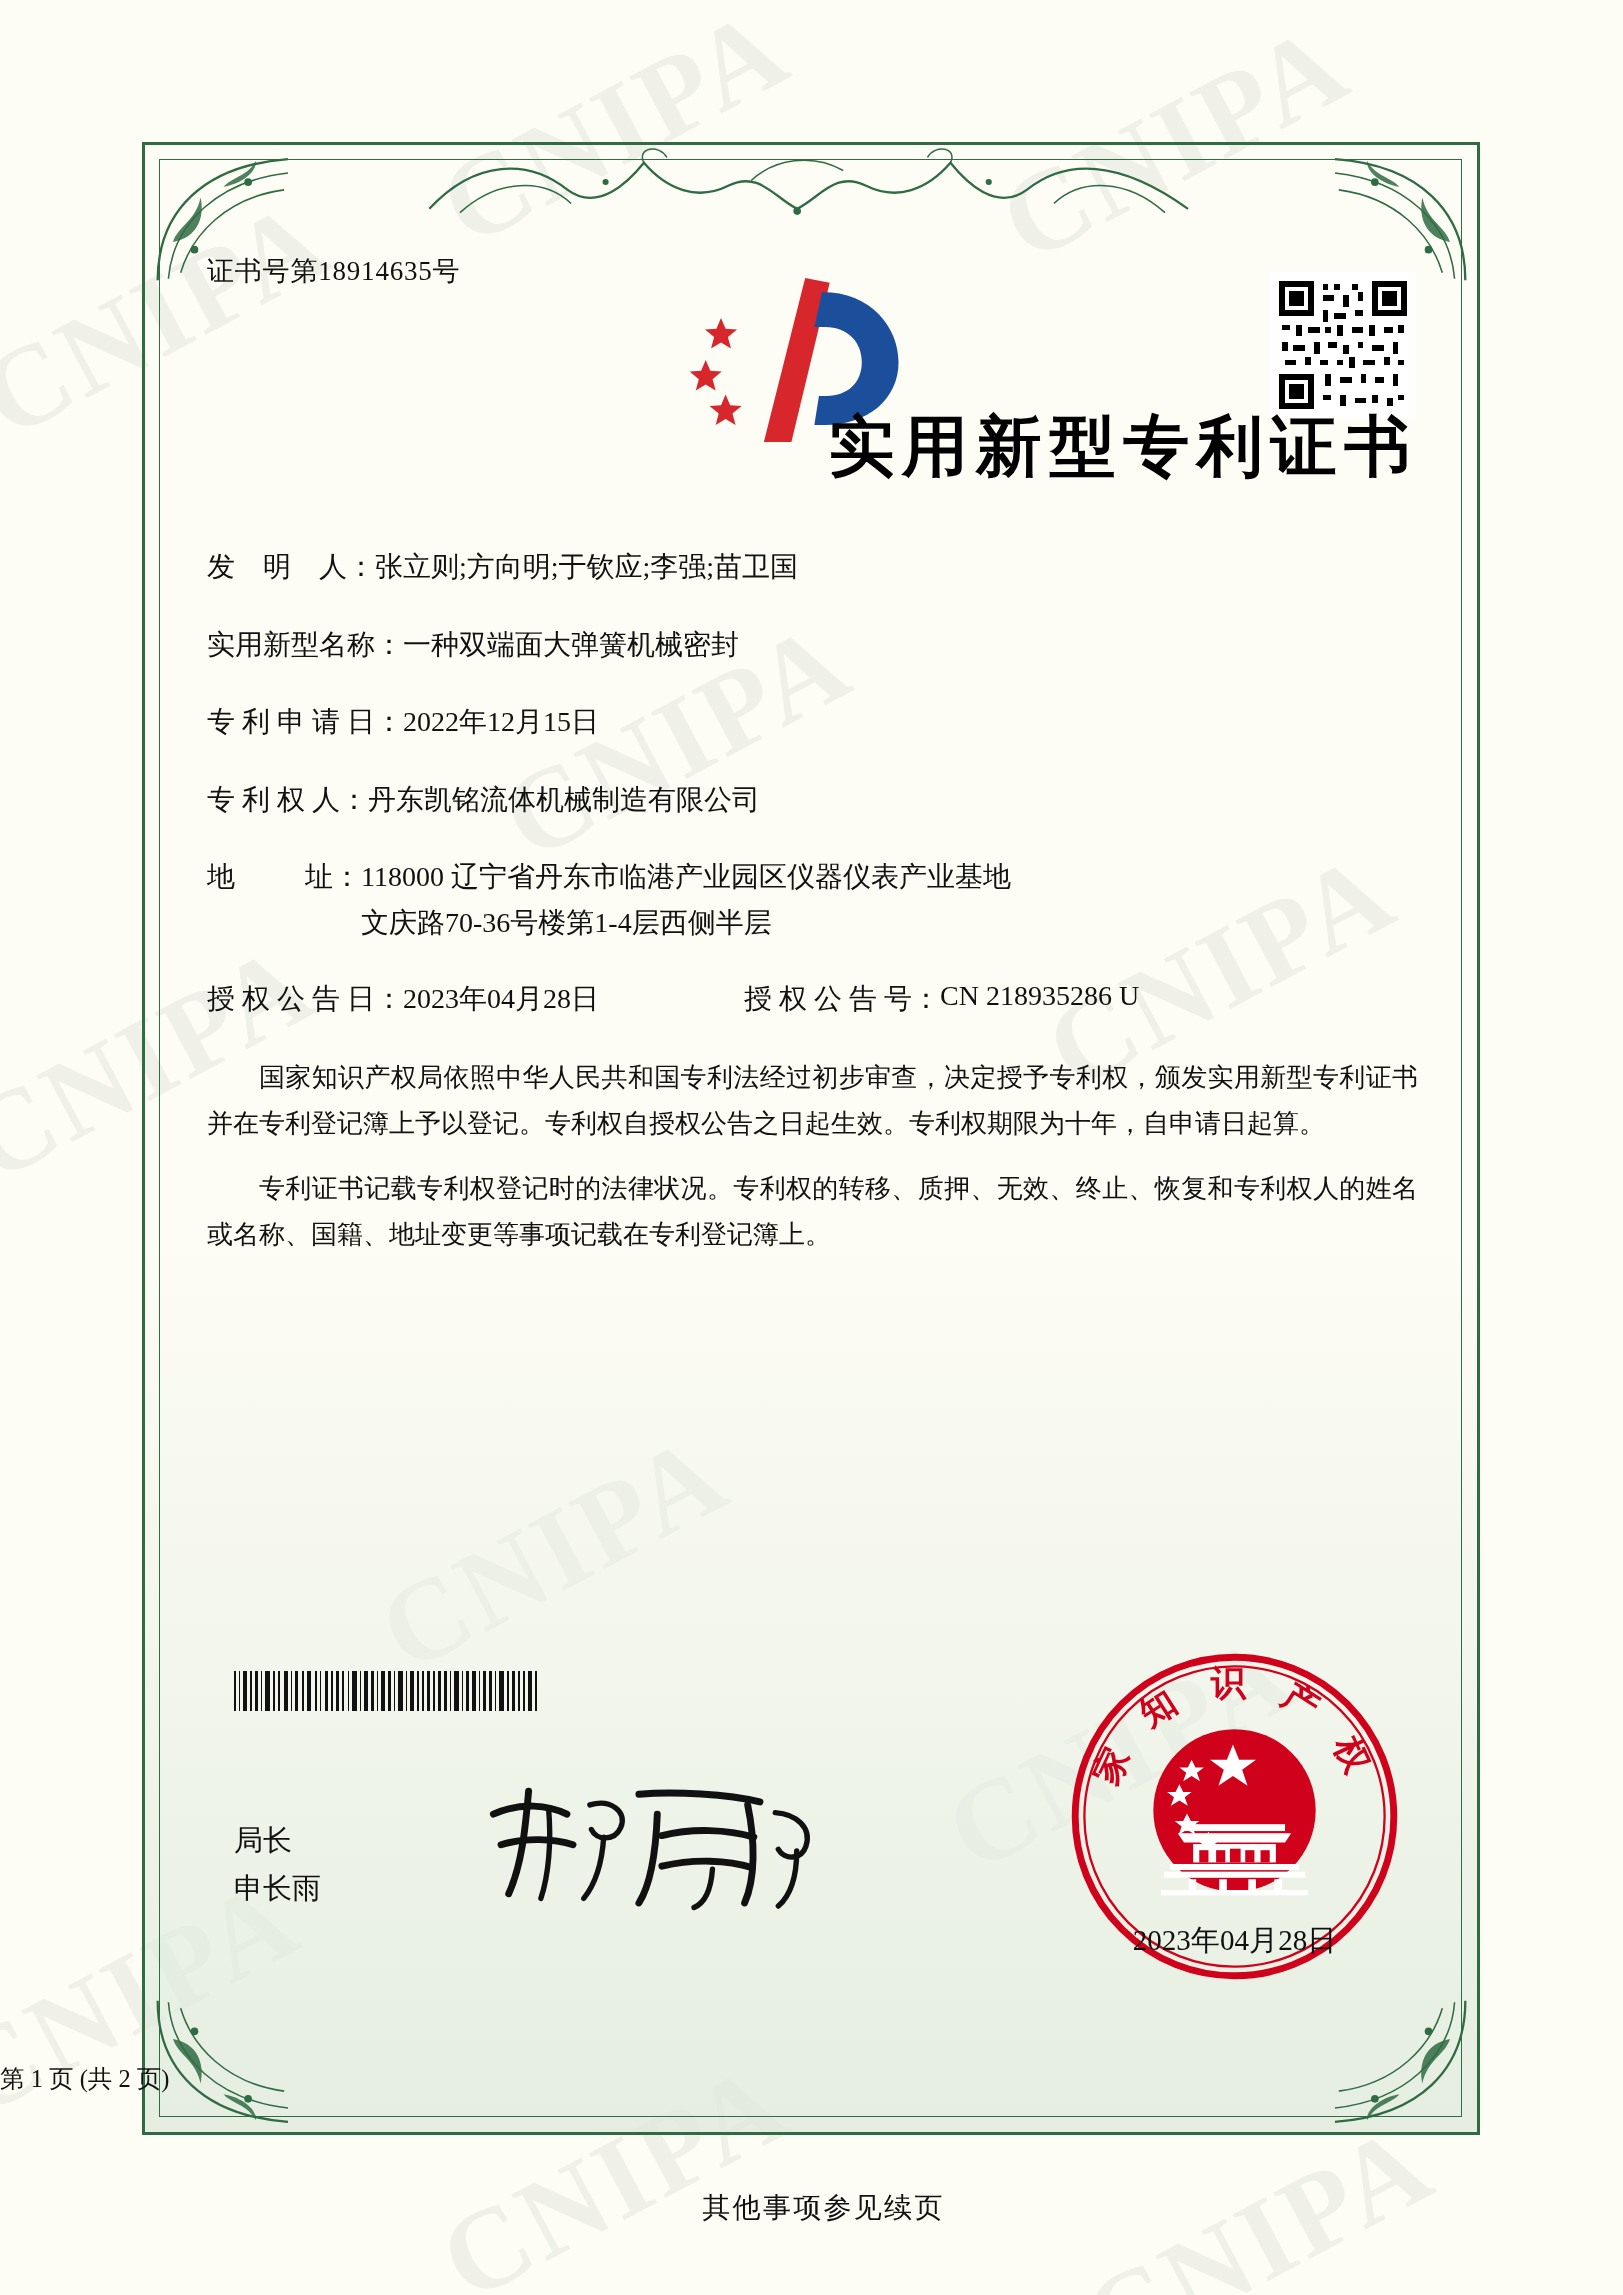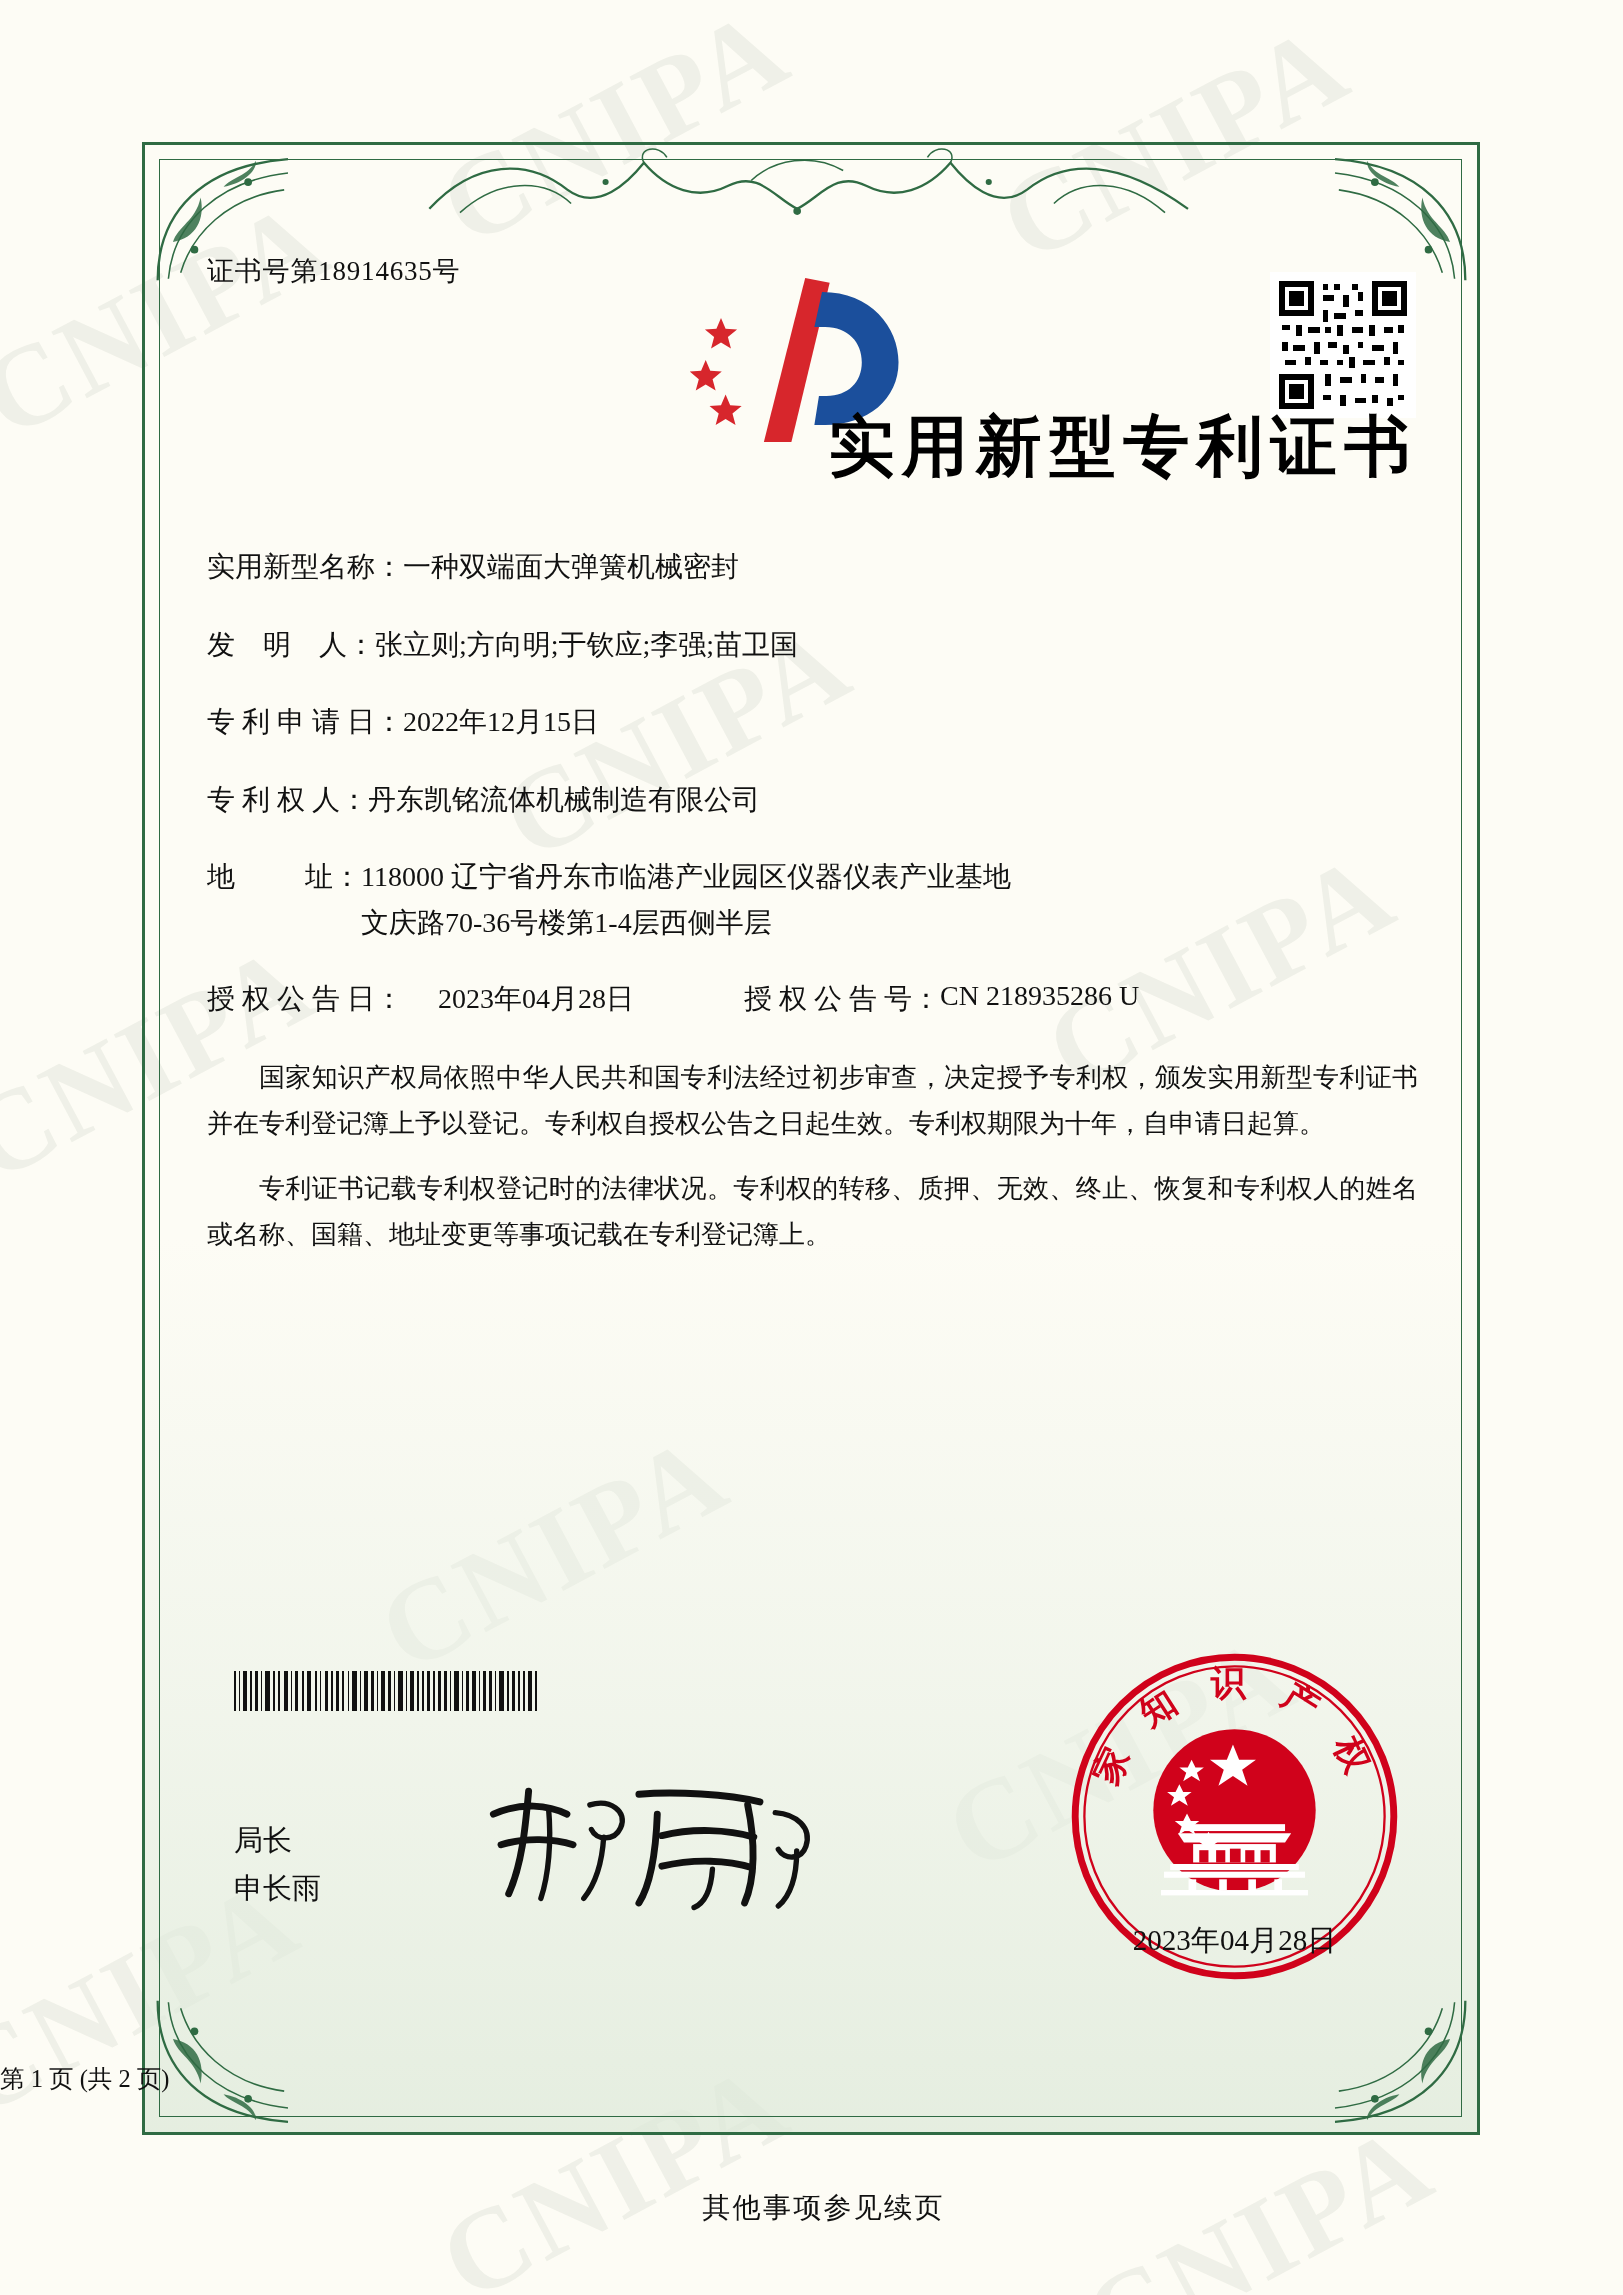--- a/index.html
+++ b/index.html
@@ -149,21 +149,21 @@
   .f-value .addr2 {
     display: block;
     margin-top: 4.6px;
   }
   .row-split {
     display: flex;
     align-items: baseline;
     margin-bottom: 37px;
     font-size: 28px;
   }
-  .row-split .left { width: 537px; display:flex;gap:35px; }
+  .row-split .left { width: 537px; display:flex; }
   .row-split .right { display:flex; }
 
   .paragraph {
     font-size: 26px;
     line-height: 1.75;
     text-indent: 52px;
     margin-top: 9.2px;
     margin-bottom: 20px;
     color: #111;
     text-align: justify;
@@ -393,27 +393,27 @@
 
   <div class="content">
 
     <div class="cert-no">证书号第18914635号</div>
 
     <div class="title">实用新型专利证书</div>
 
     <div class="fields">
 
       <div class="field-row">
+        <span class="f-label">发    明    人：</span>
+        <span class="f-value">张立则;方向明;于钦应;李强;苗卫国</span>
+      </div>
+
+      <div class="field-row">
         <span class="f-label">实用新型名称：</span>
         <span class="f-value">一种双端面大弹簧机械密封</span>
-      </div>
-
-      <div class="field-row">
-        <span class="f-label">发    明    人：</span>
-        <span class="f-value">张立则;方向明;于钦应;李强;苗卫国</span>
       </div>
 
 
       <div class="field-row">
         <span class="f-label">专 利 申 请 日：</span>
         <span class="f-value">2022年12月15日</span>
       </div>
 
       <div class="field-row">
         <span class="f-label">专 利 权 人：</span>

